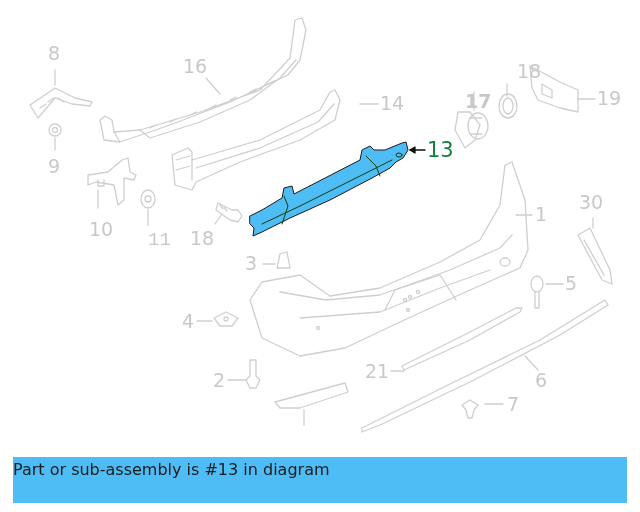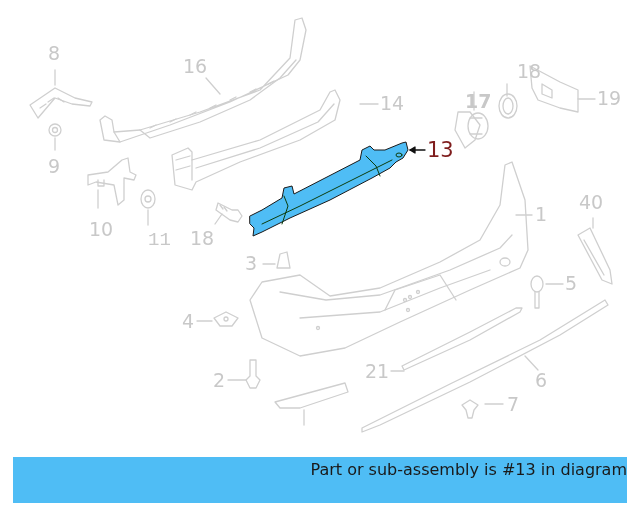--- a/index.html
+++ b/index.html
@@ -1,20 +1,20 @@
 <!DOCTYPE html>
 <html><head>
 <meta charset="utf-8">
 <style>
   html,body{margin:0;padding:0;background:#ffffff;}
   body{width:640px;height:512px;position:relative;overflow:hidden;font-family:"DejaVu Sans",sans-serif;}
   #diagram{position:absolute;left:0;top:0;width:640px;height:455px;}
   .lbl{position:absolute;font-size:19px;color:#c8c8c8;line-height:1;white-space:nowrap;}
-  .lbl.hl{color:#7f1d1d;}
-  #banner{position:absolute;left:13px;top:457px;width:614px;height:46px;background:#4fbdf5;color:#1a1a1a;text-align:right;font-size:16px;line-height:20px;padding-top:3px;box-sizing:border-box;}
+  .lbl.hl{color:#15803d;}
+  #banner{position:absolute;left:13px;top:457px;width:614px;height:46px;background:#4fbdf5;color:#1a1a1a;text-align:left;font-size:16px;line-height:20px;padding-top:3px;box-sizing:border-box;}
   #banner div{white-space:nowrap;}
 </style>
 </head>
 <body>
 
 <div id="diagram">
   <svg width="640" height="455" viewBox="0 0 640 455" fill="none" stroke="#cfcfcf" stroke-width="1.3" stroke-linejoin="round" stroke-linecap="round">
 
     <g>
       <path d="M100 120 L105 116 L112 120 L114 132 L140 130 L200 112 L260 90 L290 58 L295 20 L302 18 L306 30 L300 60 L288 75 L230 102 L170 125 L120 142 L104 140 Z"></path>
@@ -160,21 +160,21 @@
   <span class="lbl" style="left:183px;top:57px;">16</span>
   <span class="lbl" style="left:380px;top:94px;">14</span>
   <span class="lbl" style="left:89px;top:210px;margin-top:10px;">10</span>
   <span class="lbl" style="left:148px;top:231px;font-family:Liberation Mono, monospace;">11</span>
   <span class="lbl" style="left:190px;top:229px;">18</span>
   <span class="lbl" style="left:465px;top:92px;font-weight:bold;">17</span>
   <span class="lbl" style="left:517px;top:62px;">18</span>
   <span class="lbl" style="left:597px;top:89px;">19</span>
   <span class="lbl hl" style="left:427px;top:140px;font-size:21px;">13</span>
   <span class="lbl" style="left:535px;top:205px;">1</span>
-  <span class="lbl" style="left:579px;top:193px;">40</span>
+  <span class="lbl" style="left:579px;top:193px;">30</span>
   <span class="lbl" style="left:245px;top:254px;">3</span>
   <span class="lbl" style="left:565px;top:274px;">5</span>
   <span class="lbl" style="left:182px;top:312px;">4</span>
   <span class="lbl" style="left:213px;top:371px;">2</span>
   <span class="lbl" style="left:365px;top:362px;">21</span>
   <span class="lbl" style="left:535px;top:371px;">6</span>
   <span class="lbl" style="left:507px;top:395px;">7</span>
   <span class="lbl" style="left:293px;top:427px;margin-top:47px;">12</span>
 </div>
 

